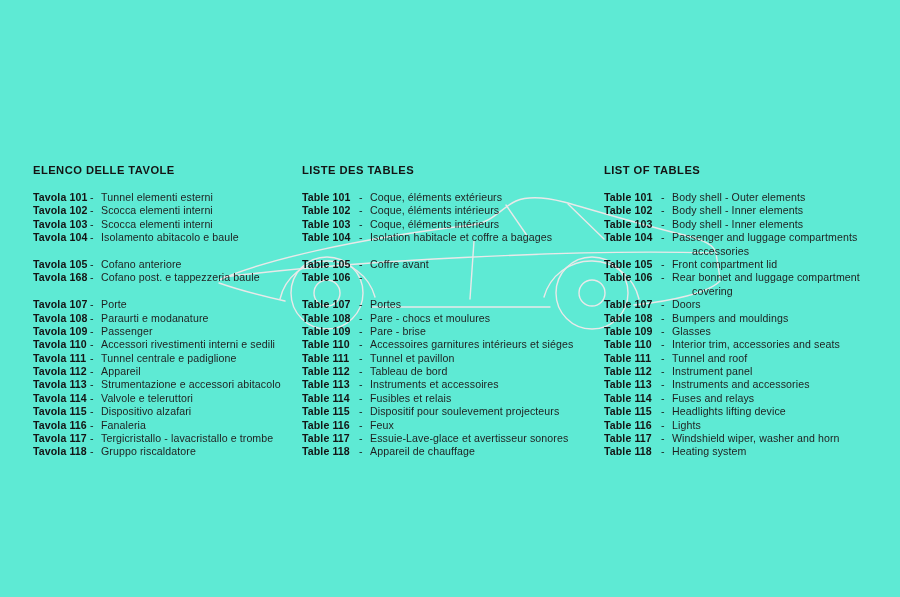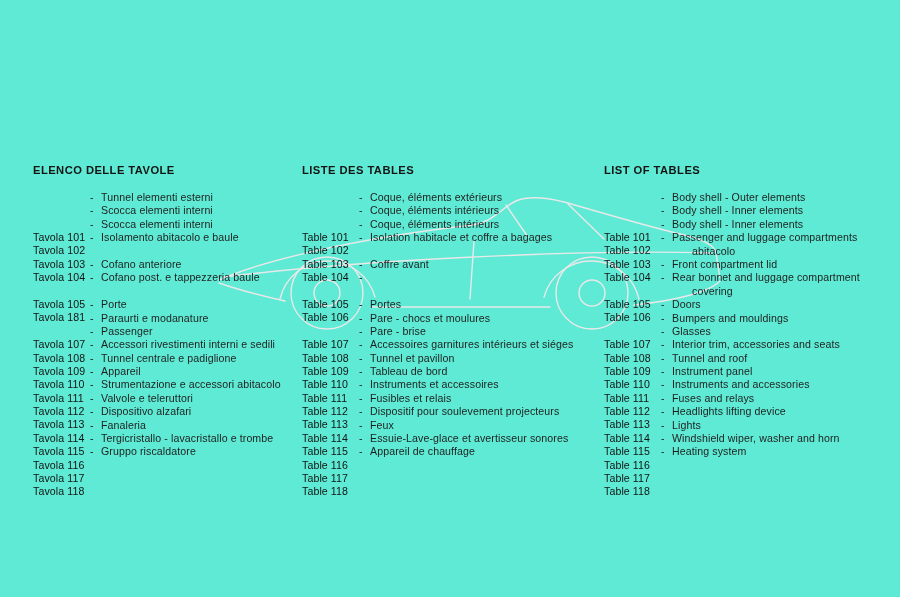--- a/index.html
+++ b/index.html
@@ -14,21 +14,21 @@
   .col.c1{left:302px;width:286px;}
   .col.c2{left:604px;width:292px;}
   .colheader{
     margin:0 0 14px 0;font-size:11.2px;line-height:13px;font-weight:bold;
     letter-spacing:.45px;color:#141414;white-space:nowrap;
   }
   .row{
     display:flex;height:13.4px;line-height:13.4px;font-size:10.6px;
     white-space:nowrap;letter-spacing:.1px;
   }
-  .row .num{flex:0 0 57px;font-weight:normal;color:#141414;margin-top:40px;}
+  .row .num{flex:0 0 57px;font-weight:bold;color:#141414;}
   .row .sep{flex:0 0 11px;color:#1b1b1b;}
   .row .title{color:#1f1f1f;}
   .row.contline{padding-left:88px;}
   .row.blankline{visibility:hidden;}
 </style>
 </head>
 <body>
 
 <div class="page">
 
@@ -80,21 +80,21 @@
             <span class="sep">-</span>
             <span class="title">Isolamento abitacolo e baule</span>
           </div>
           <div class="row blankline"></div>
           <div class="row">
             <span class="num">Tavola 105</span>
             <span class="sep">-</span>
             <span class="title">Cofano anteriore</span>
           </div>
           <div class="row">
-            <span class="num">Tavola 181</span>
+            <span class="num">Tavola 168</span>
             <span class="sep">-</span>
             <span class="title">Cofano post. e tappezzeria baule</span>
           </div>
           <div class="row blankline"></div>
           <div class="row">
             <span class="num">Tavola 107</span>
             <span class="sep">-</span>
             <span class="title">Porte</span>
           </div>
           <div class="row">
@@ -269,21 +269,21 @@
             <span class="num">Table 103</span>
             <span class="sep">-</span>
             <span class="title">Body shell - Inner elements</span>
           </div>
           <div class="row">
             <span class="num">Table 104</span>
             <span class="sep">-</span>
             <span class="title">Passenger and luggage compartments</span>
           </div>
           <div class="row contline">
-            <span class="title">abitacolo</span>
+            <span class="title">accessories</span>
           </div>
           <div class="row">
             <span class="num">Table 105</span>
             <span class="sep">-</span>
             <span class="title">Front compartment lid</span>
           </div>
           <div class="row">
             <span class="num">Table 106</span>
             <span class="sep">-</span>
             <span class="title">Rear bonnet and luggage compartment</span>

